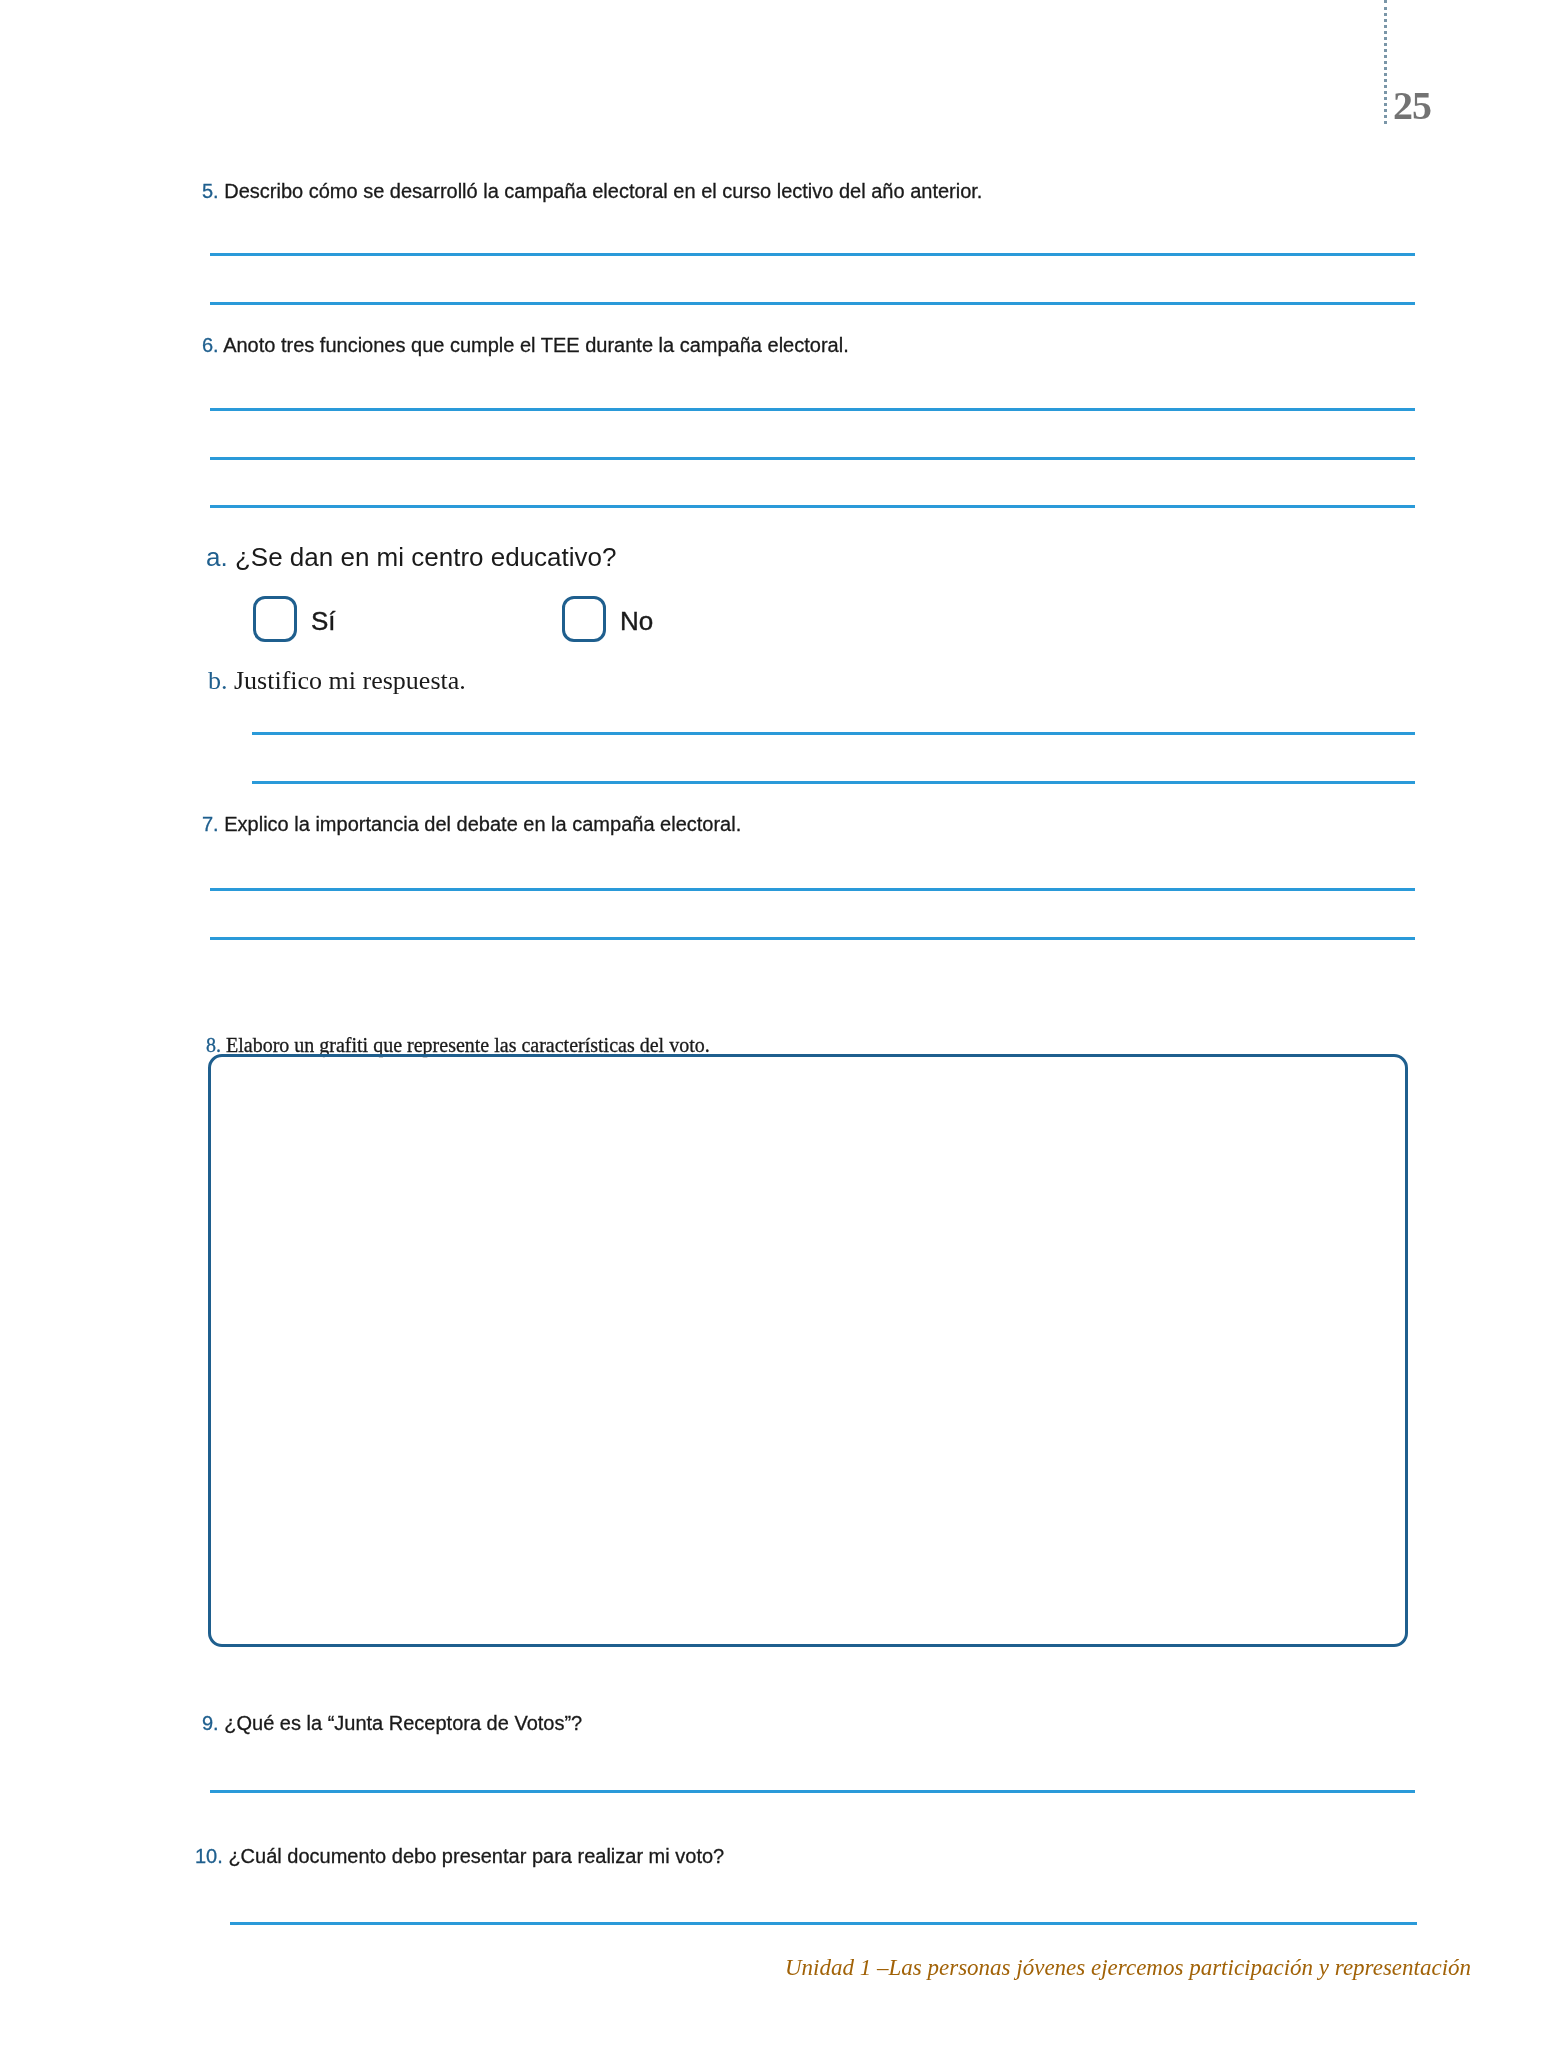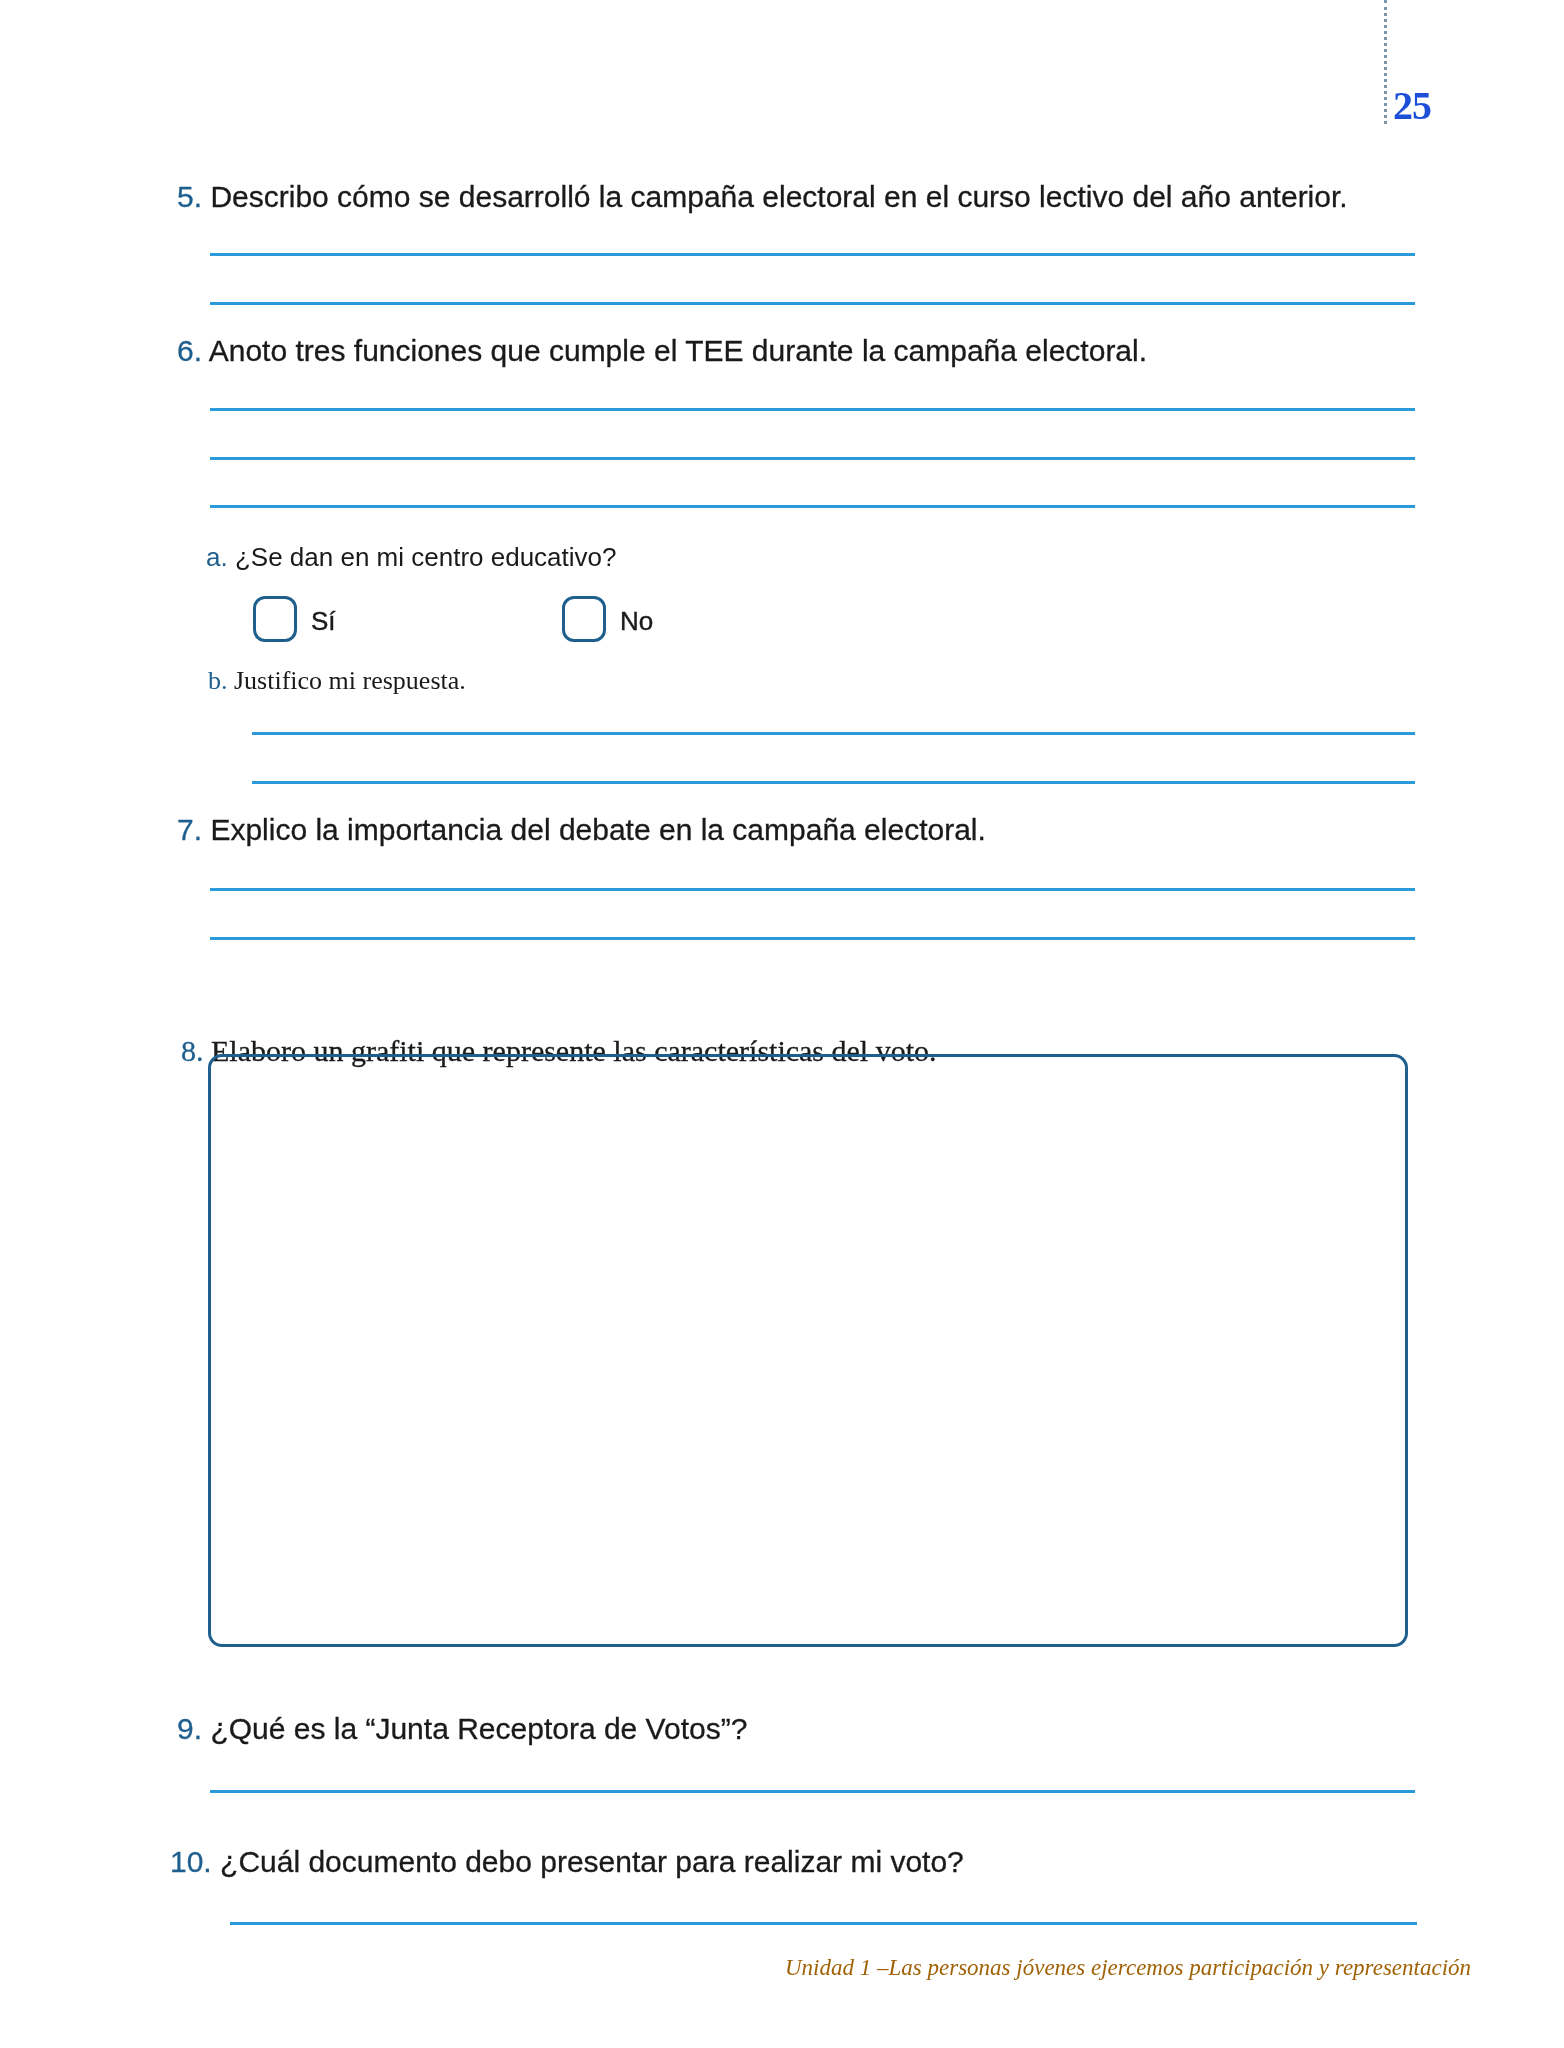--- a/index.html
+++ b/index.html
@@ -1,22 +1,22 @@
 <!DOCTYPE html>
 <html><head>
 <meta charset="utf-8">
 <style>
   html, body { margin:0; padding:0; background:#ffffff; }
   body { width:1564px; height:2048px; position:relative; overflow:hidden;
          font-family:"Liberation Sans", sans-serif; color:#1a1a1a; }
   .dotted-rule { position:absolute; left:1384px; top:0; height:124px; width:0;
                  border-left:3px dotted #7a96a8; }
   .page-num { position:absolute; left:1393px; top:82px; font-family:"Liberation Serif", serif;
-              font-weight:bold; font-size:40px; color:#1d4ed8; letter-spacing:-1px; }
-  .q { position:absolute; font-size:30px; white-space:nowrap; -webkit-text-stroke:0.3px #1a1a1a; }
+              font-weight:bold; font-size:40px; color:#737373; letter-spacing:-1px; }
+  .q { position:absolute; font-size:20px; white-space:nowrap;margin-left:25px; -webkit-text-stroke:0.3px #1a1a1a; }
   .q .num { color:#1f5f8e; -webkit-text-stroke:0.3px #1f5f8e; }
   .sub { position:absolute; font-size:26px; white-space:nowrap; }
   .sub .num { color:#1f5f8e; }
   .line { position:absolute; height:0; border-top:3px solid #2a9ad9; }
   .cb { position:absolute; width:44px; height:46px; border:3px solid #1f5f8e; border-radius:12px; box-sizing:border-box; background:#fff; }
   .cb-label { position:absolute; font-size:26px; -webkit-text-stroke:0.4px #1a1a1a; }
   .draw-box { position:absolute; left:208px; top:1054px; width:1200px; height:593px;
               border:3px solid #1f5f8e; border-radius:14px; box-sizing:border-box; }
   .footer { position:absolute; left:785px; top:1955px; font-family:"Liberation Serif", serif;
             font-style:italic; font-size:23px; color:#a16207; white-space:nowrap; }

